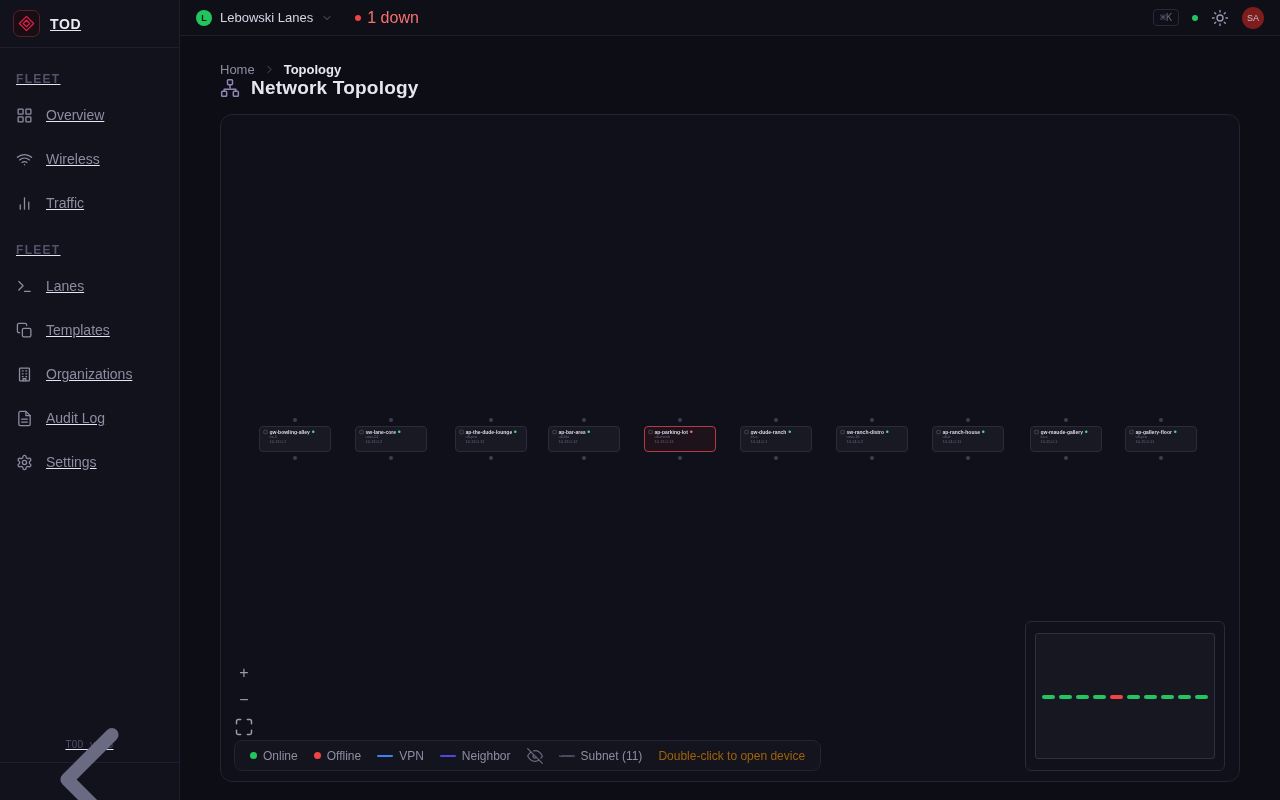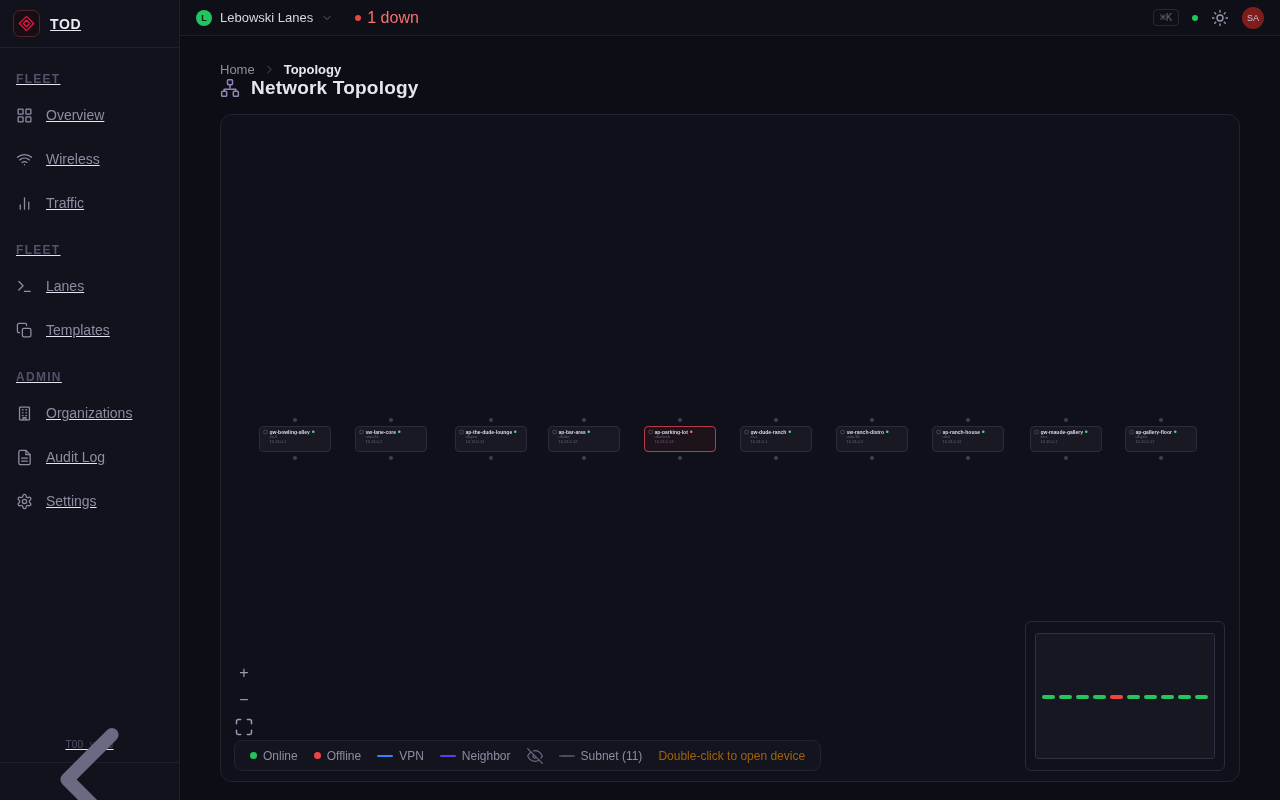--- a/index.html
+++ b/index.html
@@ -170,21 +170,20 @@
         </div>
         <div class="nav-item">
           <span class="nav-icon">
             <svg viewBox="0 0 24 24" fill="none" stroke="currentColor" stroke-width="1.8" stroke-linecap="round" stroke-linejoin="round" style="width:100%;height:100%">
               <rect x="9" y="9" width="12" height="12" rx="2"></rect>
               <path d="M5 15H4a2 2 0 0 1-2-2V4a2 2 0 0 1 2-2h9a2 2 0 0 1 2 2v1"></path>
             </svg>
           </span>
           <span>Templates</span>
         </div>
-        <div class="nav-label">ADMIN</div>
         <div class="nav-item">
           <span class="nav-icon">
             <svg viewBox="0 0 24 24" fill="none" stroke="currentColor" stroke-width="1.8" stroke-linecap="round" stroke-linejoin="round" style="width:100%;height:100%">
               <rect x="5" y="3" width="14" height="18" rx="1"></rect>
               <path d="M9 7h1M14 7h1M9 11h1M14 11h1M9 15h1M14 15h1"></path>
               <path d="M10 21v-3h4v3"></path>
             </svg>
           </span>
           <span>Organizations</span>
         </div>

